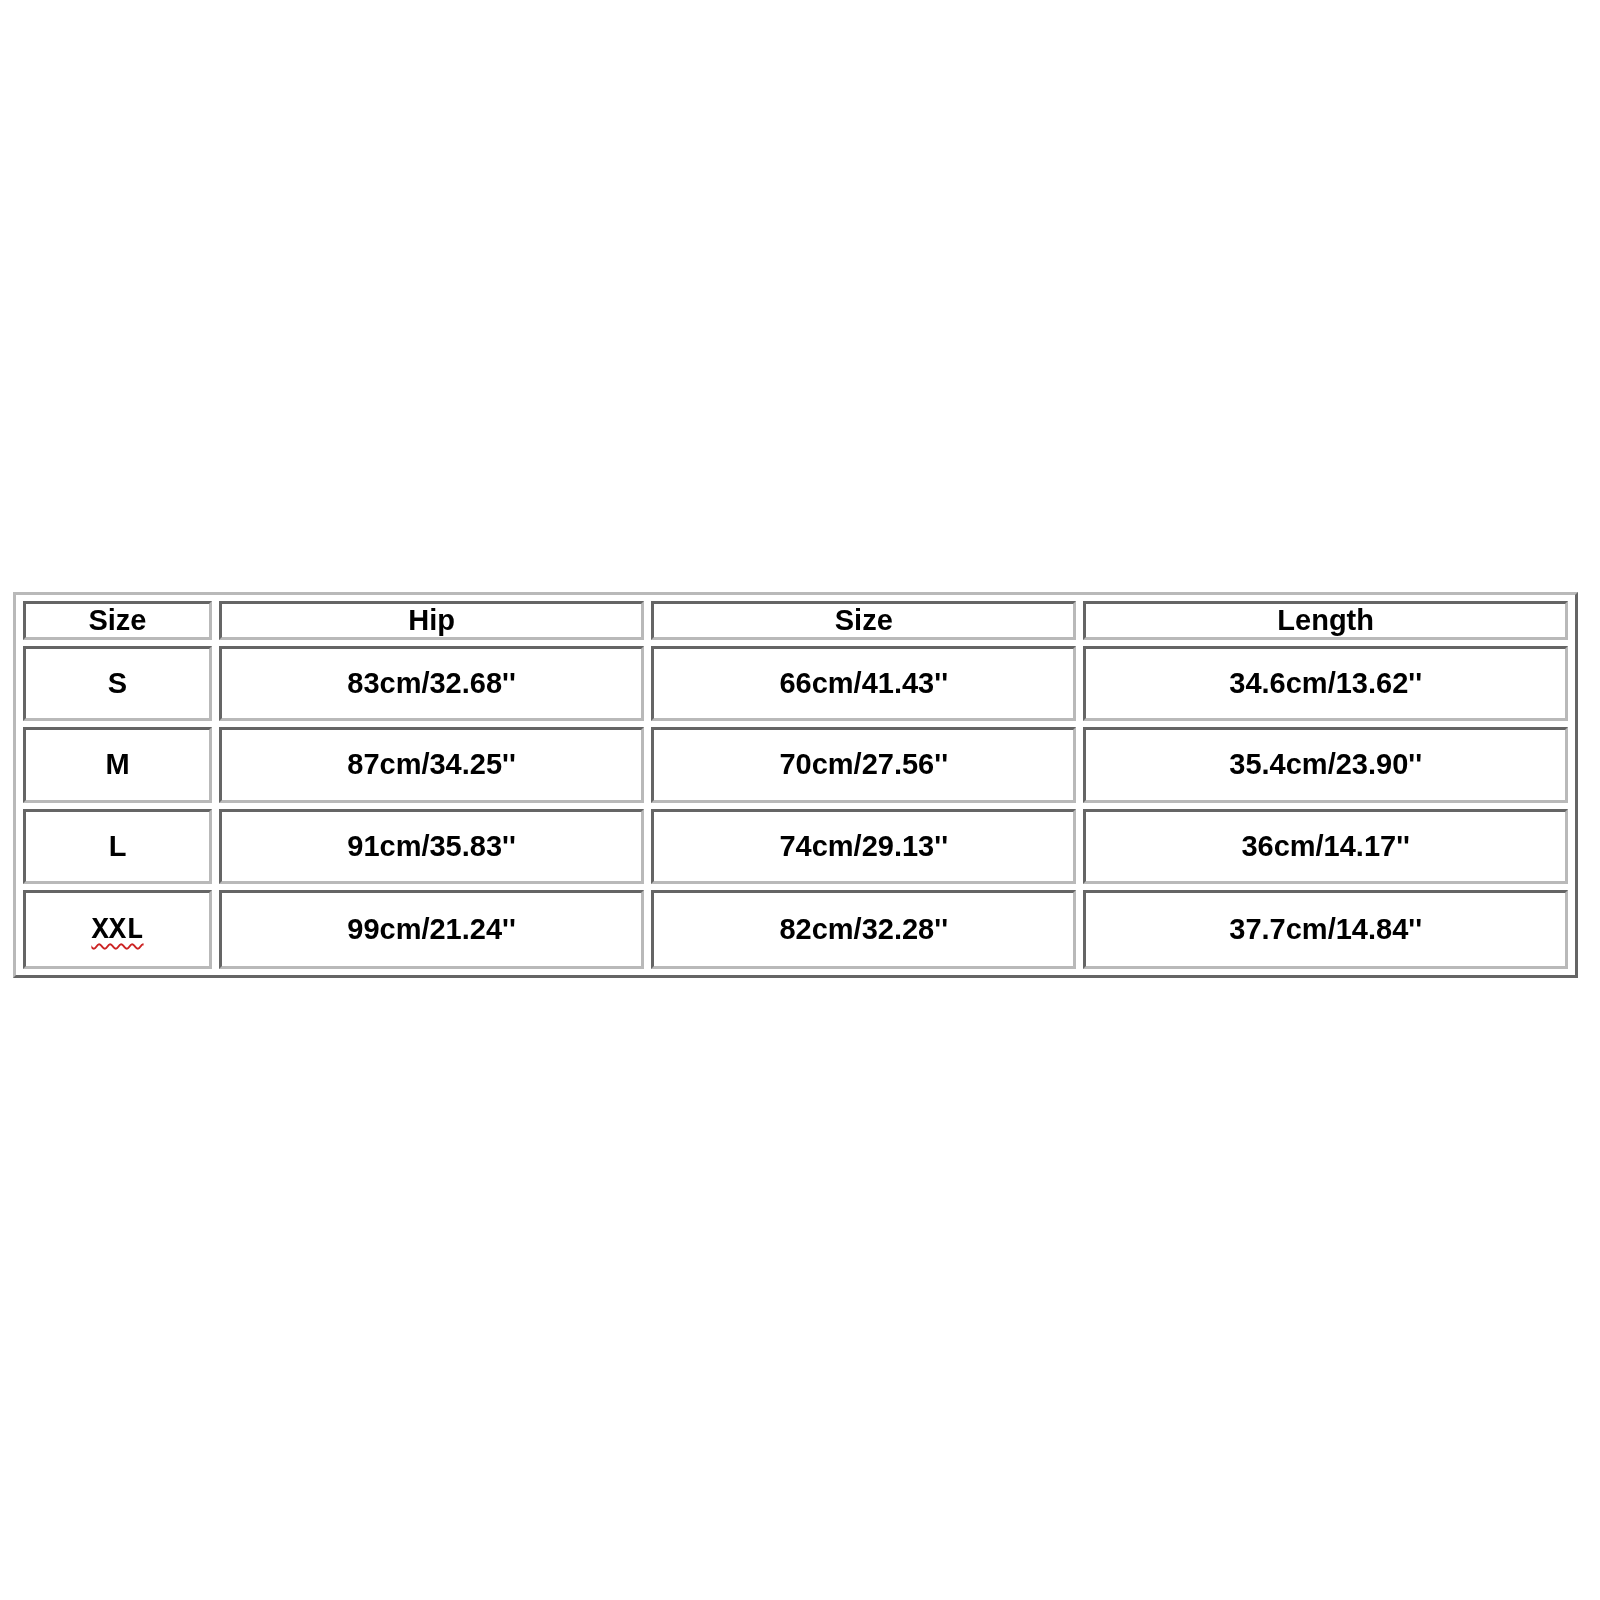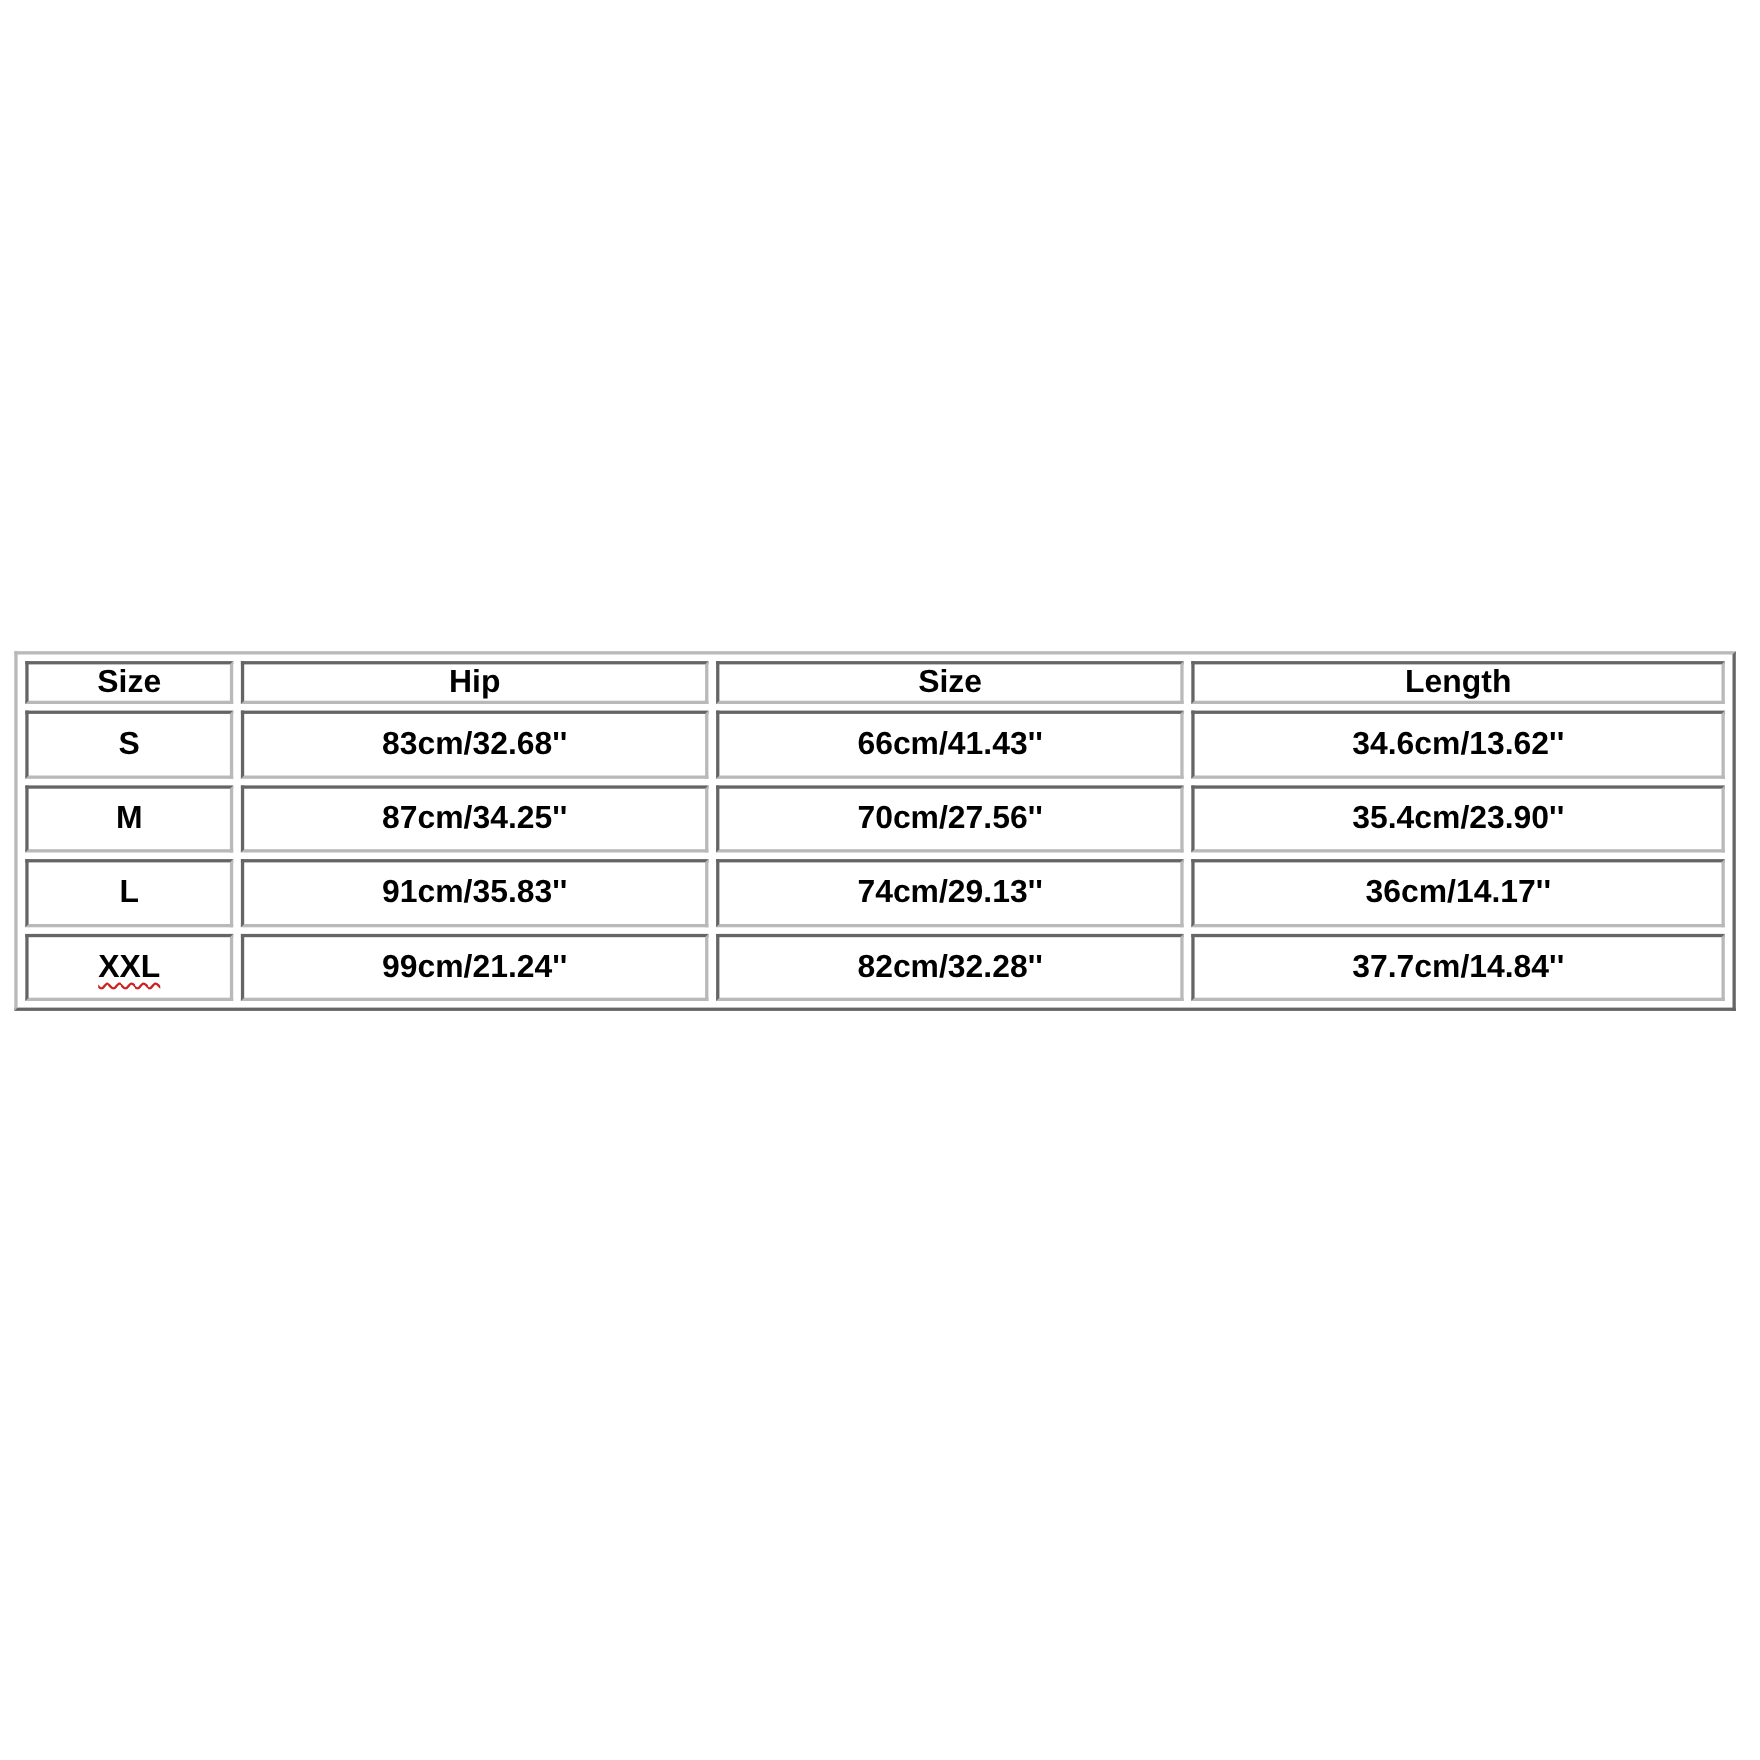--- a/index.html
+++ b/index.html
@@ -13,21 +13,21 @@
     height: 1600px;
     background: #ffffff;
     font-family: "Liberation Sans", "DejaVu Sans", sans-serif;
     overflow: hidden;
   }
   table.size-chart {
     position: absolute;
     left: 13px;
     top: 592px;
     width: 1565px;
-    height: 327px;
+    height: 386px;
     border-collapse: separate;
     border-spacing: 7px 6px;
     border: 3px outset #b9b9b9;
     background: #ffffff;
     table-layout: fixed;
   }
   table.size-chart th,
   table.size-chart td {
     border: 3px inset #b9b9b9;
     background: #ffffff;
@@ -43,20 +43,21 @@
   col.c-size   { width: 12.4%; }
   col.c-hip    { width: 27.9%; }
   col.c-waist  { width: 27.9%; }
   col.c-length { width: 31.8%; }
   .squiggle {
     text-decoration: underline;
     text-decoration-style: wavy;
     text-decoration-color: #cc2222;
     text-decoration-thickness: 2px;
     text-underline-offset: 5px;
+    font-family: Liberation Mono, monospace;
   }
 </style>
 </head>
 <body>
 
 <div class="page">
   <table class="size-chart">
     <colgroup>
       <col class="c-size">
       <col class="c-hip">

